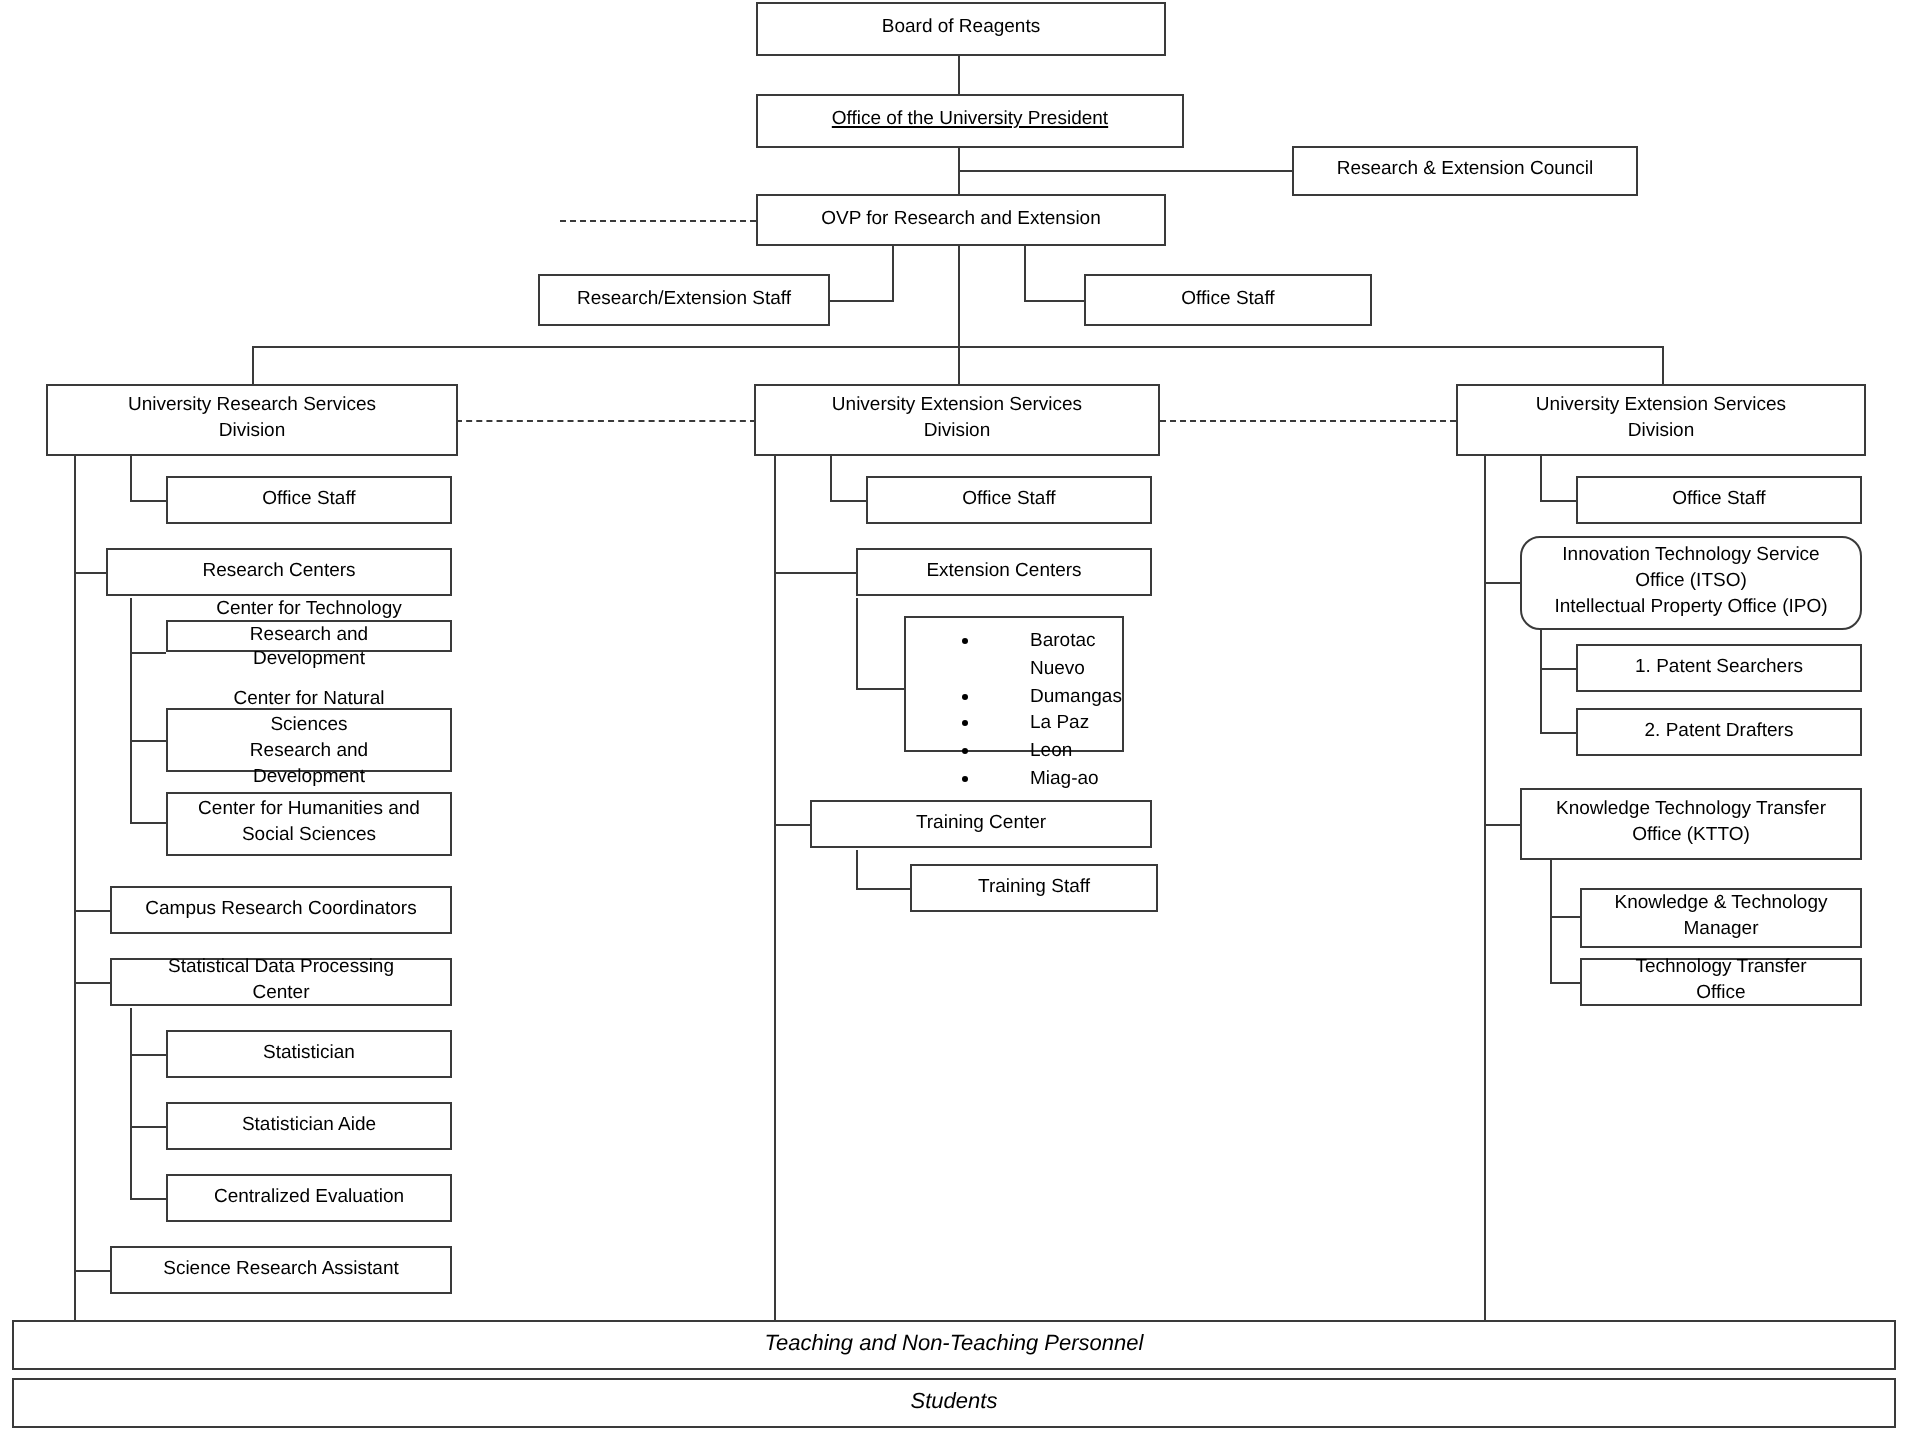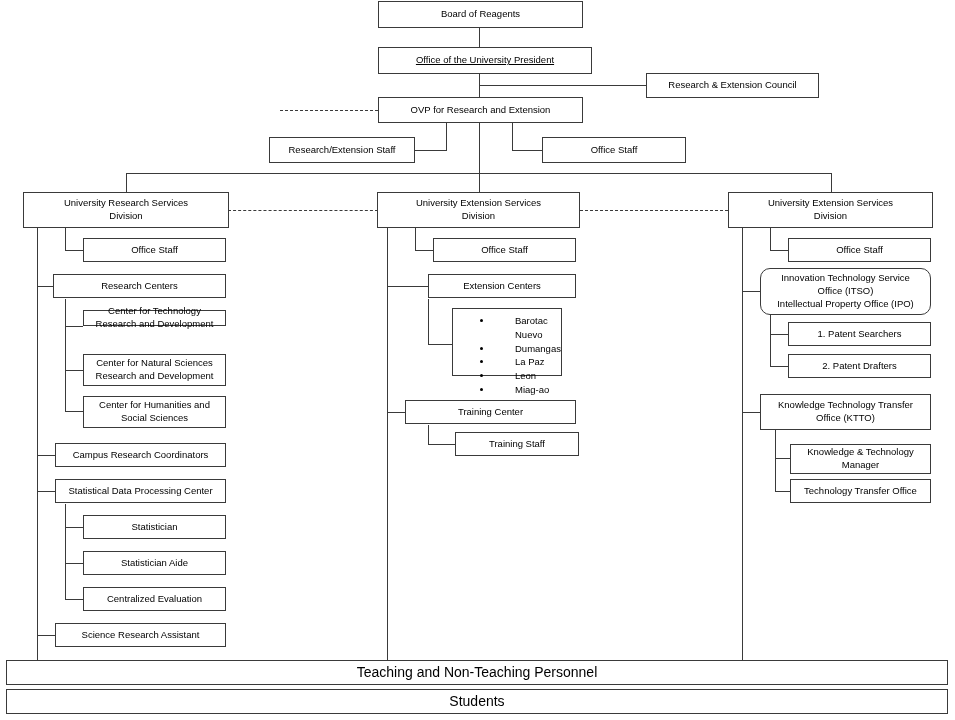--- a/index.html
+++ b/index.html
@@ -24,21 +24,21 @@
     box-sizing: border-box;
     border: 1px solid #3a3a3a;
     background: #ffffff;
     display: flex;
     align-items: center;
     justify-content: center;
     text-align: center;
     font-size: 9.5px;
     line-height: 1.35;
     color: #000000;
-    padding: 1px 0;
+    padding: 1px 14px;
     z-index: 3;
   }
   .box.listbox {
     display: block;
     text-align: left;
     padding: 5px 4px 5px 10px;
   }
   .box .lines {
     width: 100%;
   }
@@ -46,21 +46,22 @@
     margin: 0;
     padding: 0 0 0 30px;
     list-style-type: disc;
   }
   ul.bullets li {
     font-size: 9.5px;
     line-height: 1.45;
     padding-left: 22px;
   }
   .wide {
-    font-size: 14px;
+    font-size: 11px;
+    font-style: italic;
   }
   
   .ln {
     position: absolute;
     background: #3a3a3a;
     z-index: 1;
   }
   .h { height: 1px; }
   .v { width: 1px; }
   .dash {

